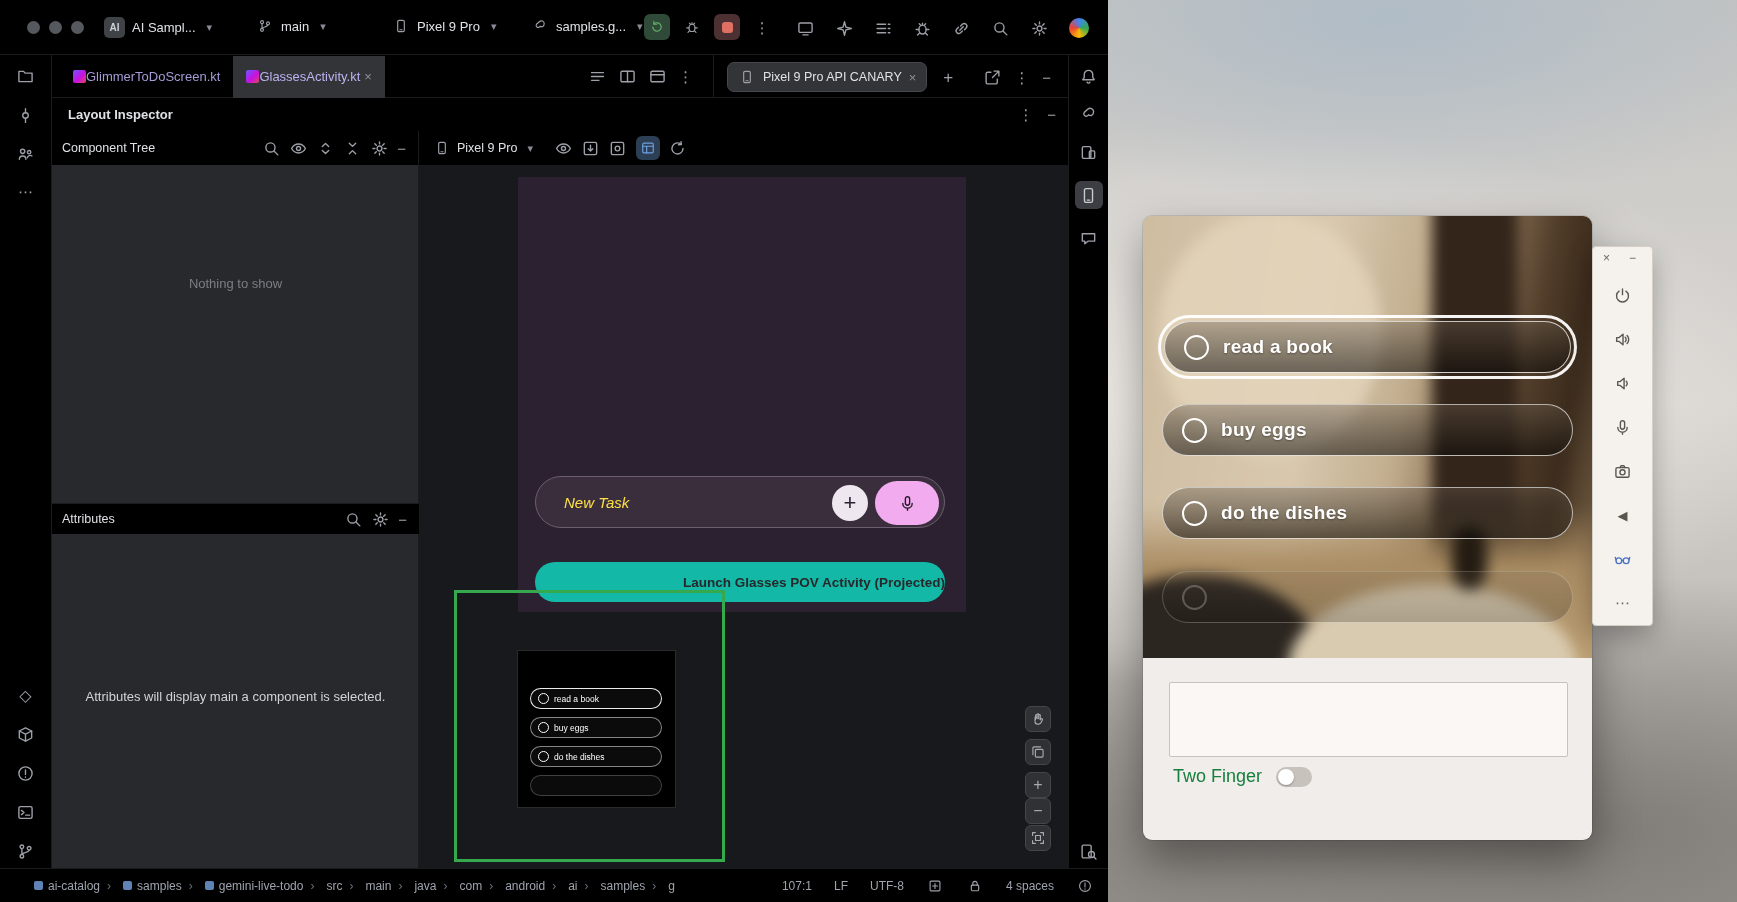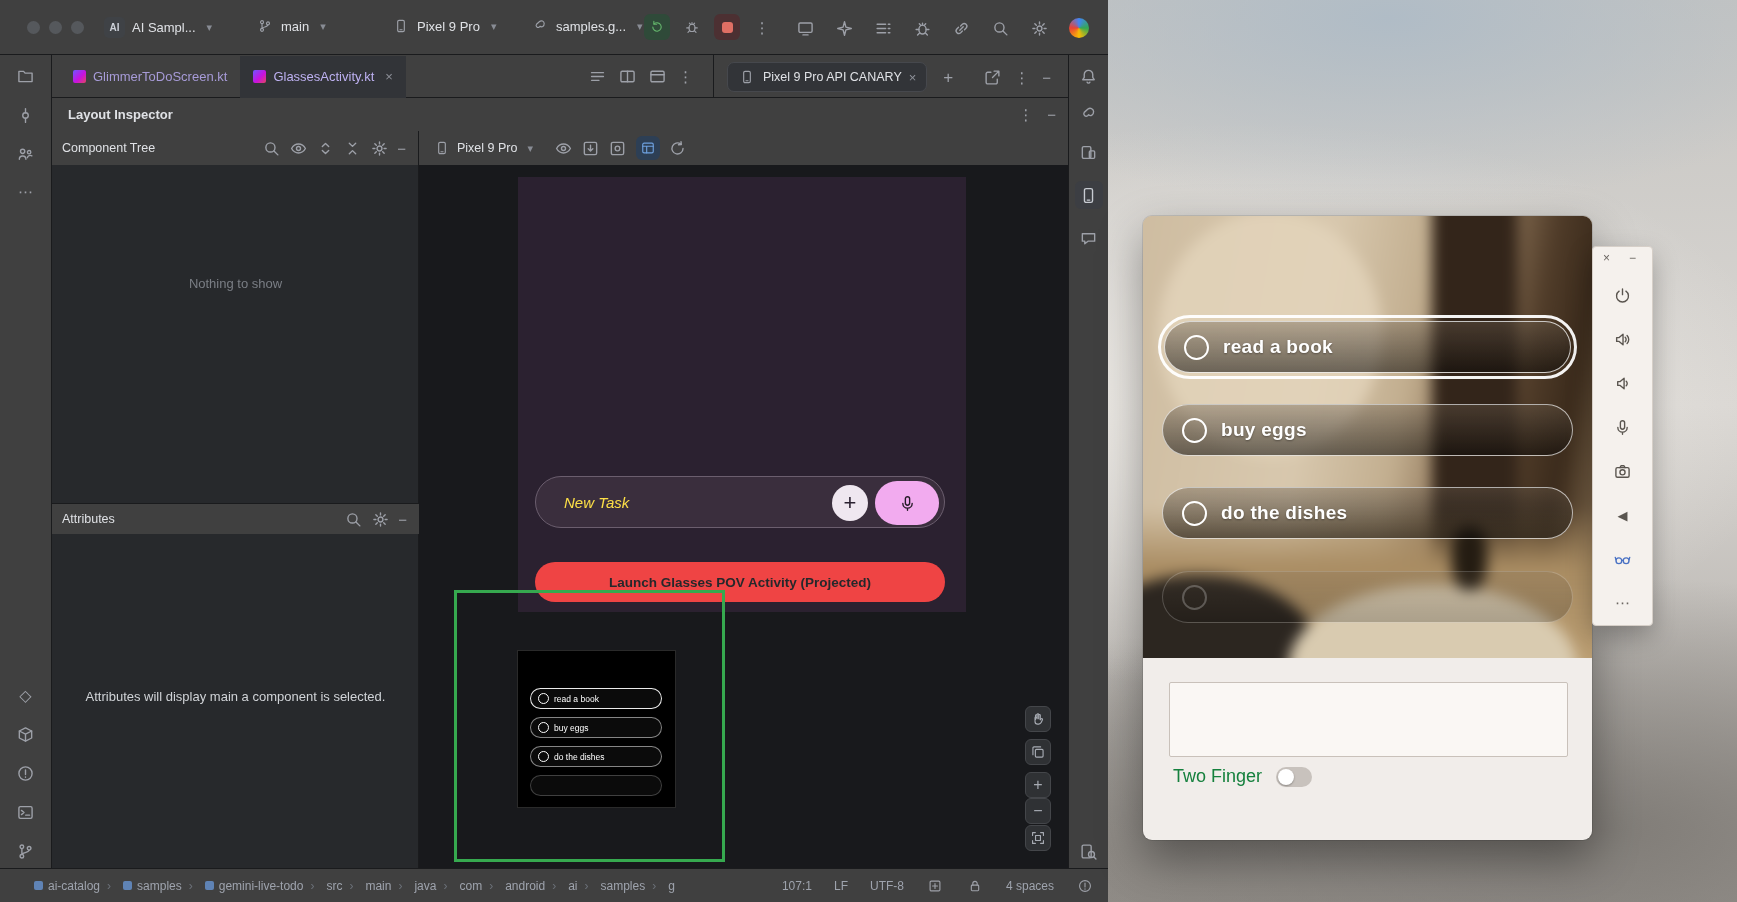--- a/index.html
+++ b/index.html
@@ -14,30 +14,30 @@
   
   #wallpaper{left:0;top:0;width:1737px;height:902px;
     background:
       radial-gradient(40% 30% at 80% 2%, #b0bcc6 0%, rgba(176,188,198,0) 70%),
       radial-gradient(45% 45% at 72% 45%, #efece7 0%, rgba(239,236,231,0) 70%),
       radial-gradient(55% 40% at 92% 92%, #807c77 0%, rgba(128,124,119,0) 70%),
       radial-gradient(45% 35% at 68% 95%, #8e8a85 0%, rgba(142,138,133,0) 70%),
       linear-gradient(180deg,#c6c5c2 0%,#d9d6d2 45%,#a29e99 100%);}
   
   #ide{left:0;top:0;width:1108px;height:902px;background:#1e1f22;}
-  .bar{background:#404040;}
+  .bar{background:#000000;}
   .dim{color:#9da0a8;}
   .txt{color:#dfe1e5;}
   .caret{font-size:11px;color:#888c94;margin-left:4px;}
   .tl{width:13px;height:13px;border-radius:50%;background:#55585c;display:inline-block;}
   .tbw{display:flex;align-items:center;gap:7px;font-size:13px;color:#dfe1e5;cursor:default;}
   .badge-ai{width:21px;height:21px;border-radius:5px;background:#3f4246;color:#cdd1d8;font-size:10px;font-weight:bold;
             display:flex;align-items:center;justify-content:center;}
   .sqbtn{width:26px;height:26px;border-radius:6px;display:flex;align-items:center;justify-content:center;}
-  .tab{height:42px;display:flex;align-items:center;gap:7px;padding:0 13px;font-size:13px;}
+  .tab{height:42px;display:flex;align-items:center;padding:0 13px;font-size:13px;}
   .kicon{width:13px;height:13px;border-radius:2px;background:linear-gradient(135deg,#6b57ff 0%,#c711e1 55%,#e24462 100%);flex:none;}
   .chip{height:28px;border:1px solid #46484d;background:#323438;border-radius:7px;display:flex;align-items:center;
         gap:7px;padding:0 10px;font-size:12.5px;color:#dfe1e5;justify-content:space-between;}
   .paneltitle{font-size:13px;font-weight:bold;color:#dfe1e5;}
   .subtitle{font-size:12.5px;color:#dfe1e5;}
   .toolic{color:#9da0a8;display:flex;align-items:center;justify-content:center;width:18px;height:18px;}
   .stripcol{display:flex;flex-direction:column;align-items:center;}
   .zbtn{width:26px;height:26px;background:#2f3134;border:1px solid #44464a;border-radius:6px;color:#a7abb3;
         display:flex;align-items:center;justify-content:center;}
   
@@ -592,21 +592,21 @@
             <div id="phone-screen" class="abs" style="left:99px;top:12px;width:448px;height:435px;">
               <div class="abs taskpill flex" style="left:17px;top:299px;width:410px;height:52px;">
                 <span style="margin-left:28px;font-style:italic;font-size:15px;color:#fde047;">New Task</span>
                 <span class="abs" style="right:76px;top:8px;width:36px;height:36px;border-radius:50%;background:#efe7f0;color:#2b2130;display:flex;align-items:center;justify-content:center;font-size:22px;">+</span>
                 <span class="abs" style="right:5px;top:4px;width:64px;height:44px;border-radius:22px;background:#f2abef;color:#241a26;display:flex;align-items:center;justify-content:center;">
                     <svg class="ic">
                       <use href="#s-mic"></use>
                     </svg>
                   </span>
               </div>
-              <div class="abs flex" style="left:17px;top:385px;width:410px;height:40px;border-radius:20px;background:#ef4444;color:#26282b;font-size:13.5px;font-weight:600;justify-content:center;">
+              <div class="abs flex" style="left:17px;top:385px;width:410px;height:40px;border-radius:20px;background:#14b8a6;color:#26282b;font-size:13.5px;font-weight:600;justify-content:flex-end;">
                 <span>Launch Glasses POV Activity (Projected)</span>
               </div>
             </div>
 
             <div class="abs" style="left:98px;top:485px;width:159px;height:158px;background:#000;border:1px solid #2a2a2a;">
               <div class="mpill" style="top:37px;border:1px solid rgba(255,255,255,.92);">
                 <span class="mcircle"></span>
                 <span class="mtext">read a book</span>
               </div>
               <div class="mpill" style="top:66px;border:1px solid rgba(255,255,255,.5);">

